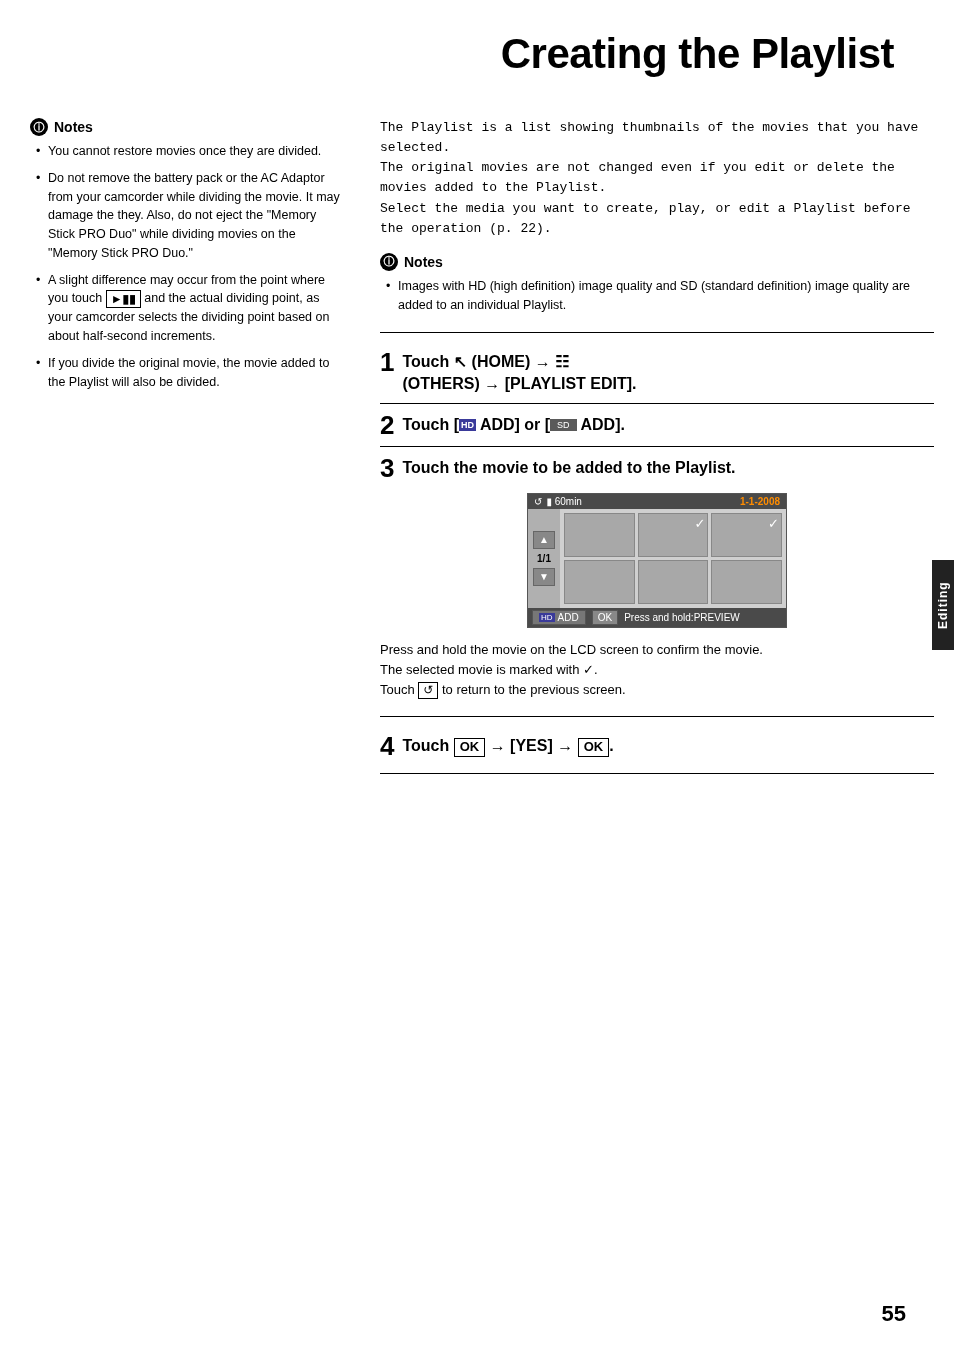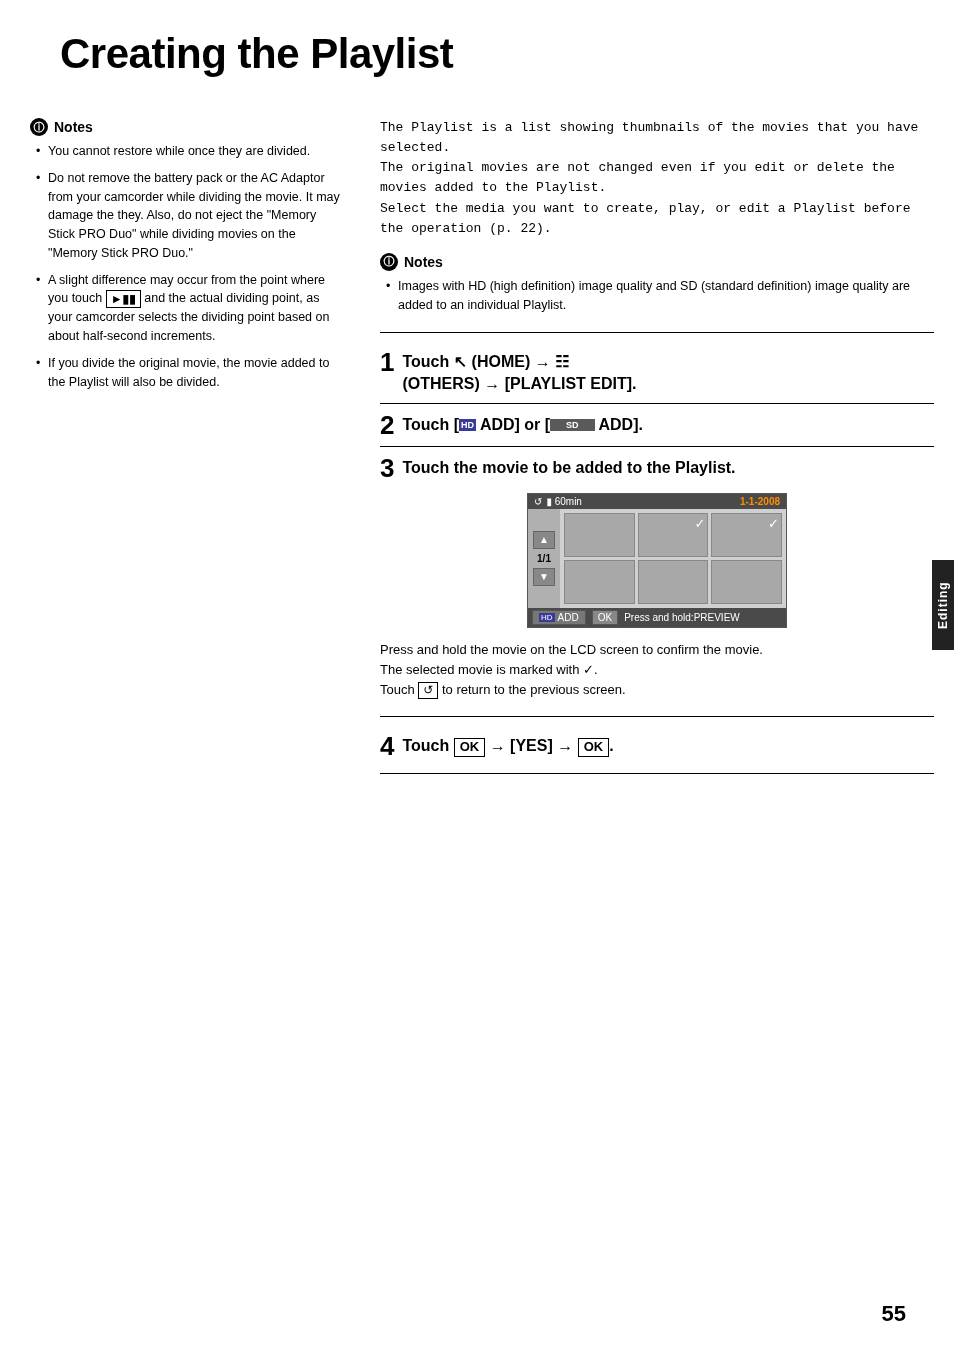--- a/index.html
+++ b/index.html
@@ -15,21 +15,21 @@
 
     .page-container {
       width: 954px;
       min-height: 1357px;
       position: relative;
       padding: 0;
     }
 
     
     .page-title {
-      text-align: left;
+      text-align: right;
       font-size: 42px;
       font-weight: bold;
       padding: 30px 60px 30px 60px;
       letter-spacing: -0.5px;
     }
 
     
     .main-content {
       display: flex;
       flex-direction: row;
@@ -334,21 +334,21 @@
 
   <div class="main-content">
 
     <div class="left-column">
       <div class="notes-section">
         <div class="notes-header">
           <span class="notes-icon">ⓘ</span>
           <span>Notes</span>
         </div>
         <ul class="notes-list">
-          <li>You cannot restore while once they are divided.</li>
+          <li>You cannot restore movies once they are divided.</li>
           <li>Do not remove the battery pack or the AC Adaptor from your camcorder while dividing the movie. It may damage the they. Also, do not eject the "Memory Stick PRO Duo" while dividing movies on the "Memory Stick PRO Duo."</li>
           <li>A slight difference may occur from the point where you touch <span class="inline-box">►▮▮</span> and the actual dividing point, as your camcorder selects the dividing point based on about half-second increments.</li>
           <li>If you divide the original movie, the movie added to the Playlist will also be divided.</li>
         </ul>
       </div>
     </div>
 
     <div class="right-column">
 
       <div class="intro-text">
@@ -375,21 +375,21 @@
             Touch ↖ <strong>(HOME)</strong> → ☷<br>
             <strong>(OTHERS) → [PLAYLIST EDIT].</strong>
           </span>
         </div>
       </div>
 
       <div class="step">
         <div class="step-header">
           <span class="step-number">2</span>
           <span class="step-text">
-            Touch [<span style="background:#3a3a9a;color:#fff;font-size:9px;padding:1px 2px;vertical-align:middle;font-weight:bold;">HD</span> ADD] or [<span style="background:#5a5a5a;color:#fff;font-size:9px;padding:1px 16px;vertical-align:middle;font-weight:bold;">SD</span> ADD].
+            Touch [<span style="background:#3a3a9a;color:#fff;font-size:9px;padding:1px 2px;vertical-align:middle;font-weight:bold;">HD</span> ADD] or [<span style="background:#5a5a5a;color:#fff;font-size:9px;padding:1px 7px;vertical-align:middle;font-weight:normal;">SD</span> ADD].
           </span>
         </div>
       </div>
 
       <div class="step" style="border-bottom: none;">
         <div class="step-header">
           <span class="step-number">3</span>
           <span class="step-text">Touch the movie to be added to the Playlist.</span>
         </div>
 

